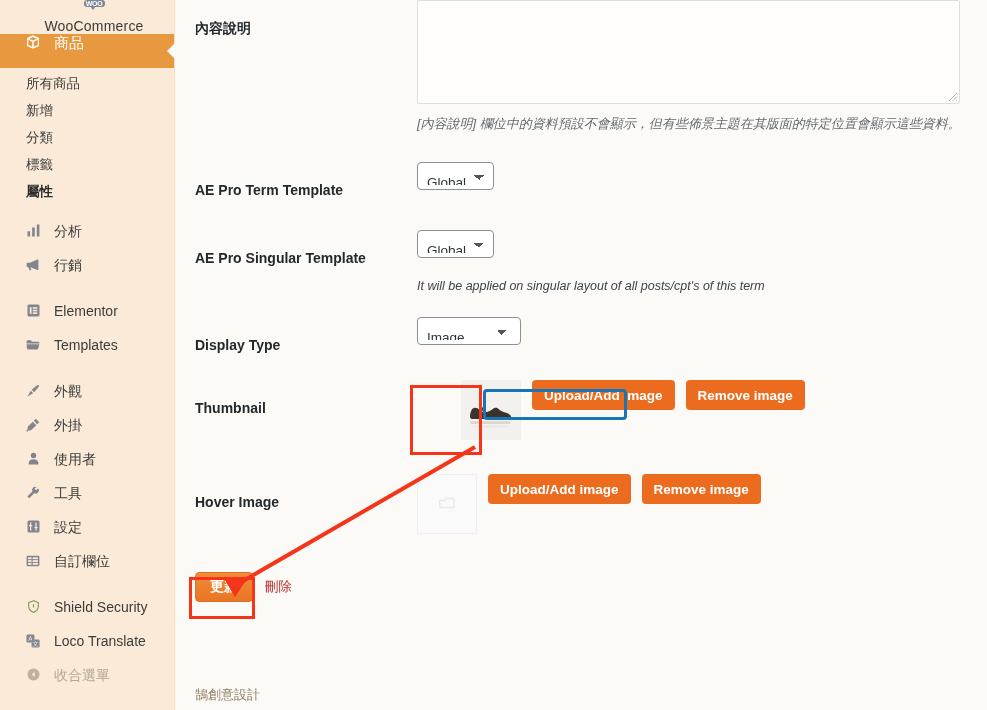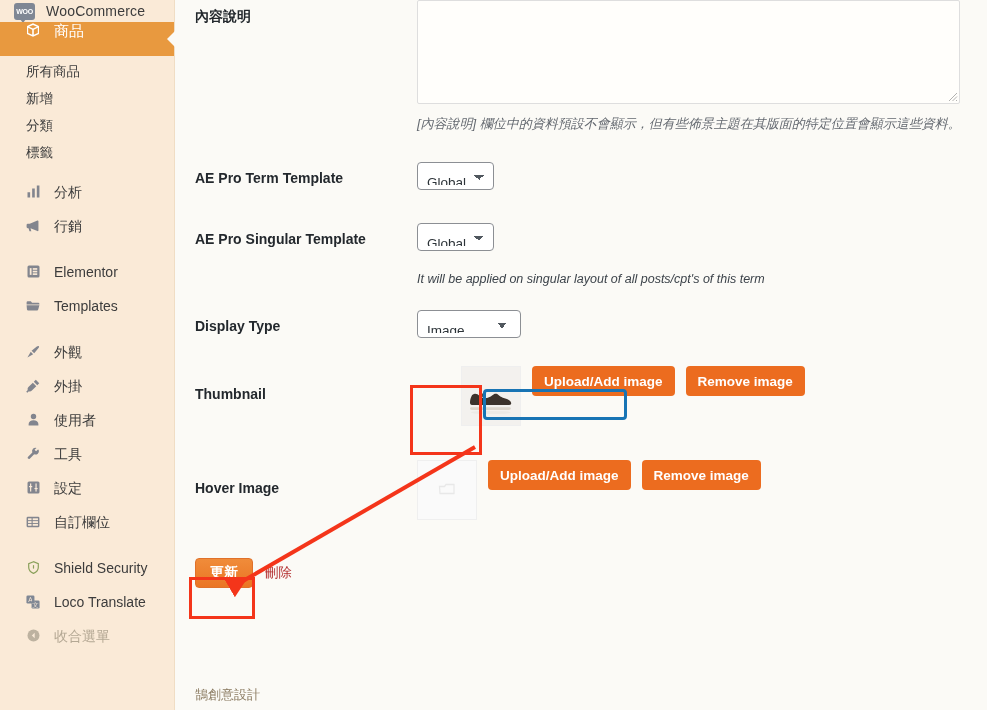--- a/index.html
+++ b/index.html
@@ -13,23 +13,24 @@
 
   
   #sidebar {
     position: absolute; left: 0; top: 0;
     width: 175px; height: 710px;
     background: #faead7;
     border-right: 1px solid #f0ddc4;
   }
   .menu-top {
     display: flex; align-items: center;
-    height: 22px;
+    height: 34px;
     padding-left: 14px;
     gap: 11px;
+    flex-direction: column;
   }
   .menu-top .mlabel {
     font-size: 14px; color: #3c3c3c; letter-spacing: .2px;
   }
   .woo-badge {
     width: 21px; height: 17px; border-radius: 3px;
     background: #7f8794;
     display: flex; align-items: center; justify-content: center;
     font-size: 7px; color: #fff; font-weight: bold;
     letter-spacing: -0.3px;
@@ -88,21 +89,21 @@
     background: #fbfaf6;
   }
   .form-row {
     display: flex;
     align-items: flex-start;
     padding: 0 20px;
   }
   .frow-label {
     width: 222px; flex: 0 0 222px;
     font-size: 14px; font-weight: bold; color: #23282d;
-    padding-top: 8px;
+    padding-top: 20px;
   }
   .frow-field { flex: 1; min-width: 0; }
 
   .desc-textarea {
     width: 543px; height: 104px;
     border: 1px solid #dedede;
     background: #fffefb;
     border-radius: 2px;
     resize: none;
     font-family: "Liberation Sans", sans-serif;
@@ -237,20 +238,21 @@
         </svg>
     </span>
     <span class="mlabel">商品</span>
   </div>
 
   <div class="submenu">
     <span class="sub">所有商品</span>
     <span class="sub">新增</span>
     <span class="sub">分類</span>
     <span class="sub">標籤</span>
+    <span class="sub cur">屬性</span>
   </div>
 
   <div class="spacer"></div>
 
   <div class="menu-item">
     <span class="ico">
       <svg width="15" height="15" viewBox="0 0 20 20" fill="currentColor">
           <rect x="2" y="11" width="3.5" height="7"></rect>
           <rect x="8.2" y="6" width="3.5" height="12"></rect>
           <rect x="14.4" y="2" width="3.5" height="16"></rect>

